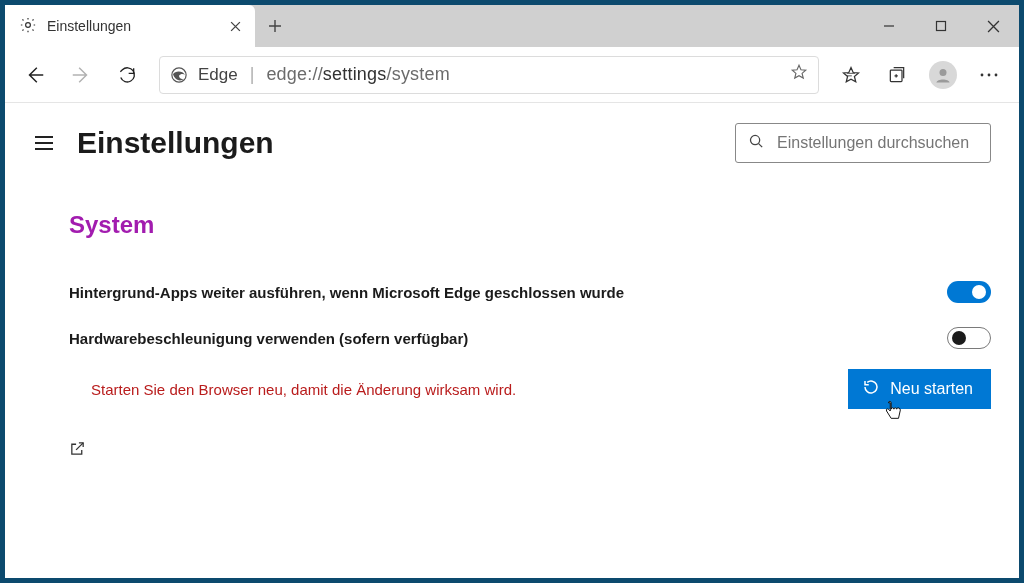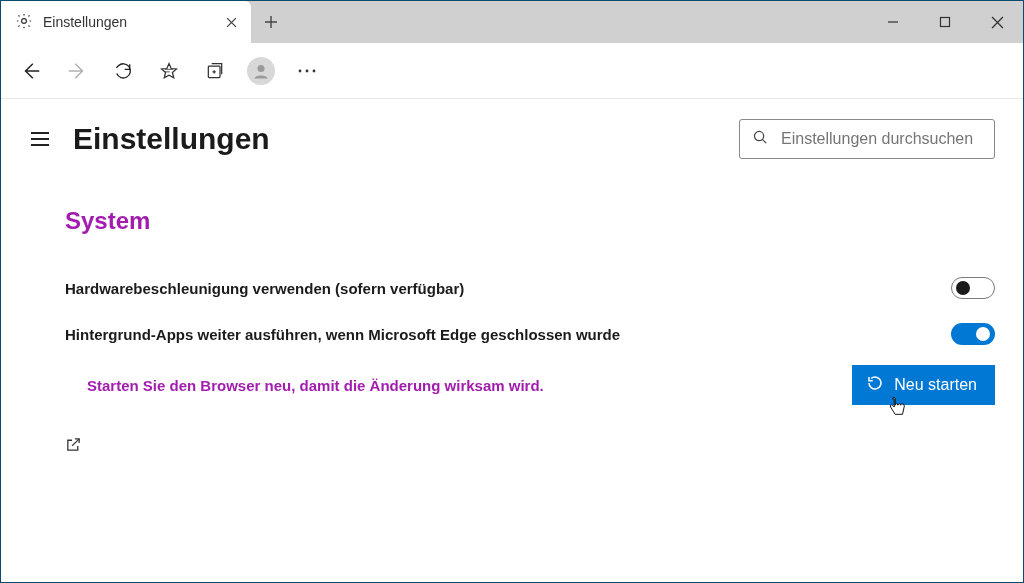--- a/index.html
+++ b/index.html
@@ -8,21 +8,21 @@
   background: #fff;
   width: 1024px;
   height: 583px;
   overflow: hidden;
   font-size: 14px;
   color: #1b1b1b;
 }
 .window {
   width: 100%; height: 100%;
   display: flex; flex-direction: column;
-  border: 1px solid #0c4a6e;
+  border: 5px solid #0c4a6e;
 }
 .titlebar {
   display: flex; align-items: flex-start;
   background: #d0d0d0;
   height: 42px;
   position: relative;
 }
 .tab {
   background: #fff;
   display: flex; align-items: center;
@@ -142,21 +142,21 @@
 }
 .setting-row {
   display: flex; align-items: center;
   min-height: 46px;
   padding: 4px 0;
 }
 .setting-label {
   flex: 1; font-size: 15px; font-weight: 600; color: #1b1b1b;
 }
 .setting-sublabel {
-  font-size: 15px; font-weight: 700; color: #a21caf;
+  font-size: 15px; font-weight: 400; color: #b91c1c;
   padding-left: 22px;
   flex: 1;
 }
 .toggle {
   width: 44px; height: 22px; border-radius: 12px;
   position: relative; cursor: pointer;
   border: 1px solid transparent;
 }
 .toggle .knob {
   position: absolute; width: 14px; height: 14px; border-radius: 50%;
@@ -237,20 +237,36 @@
     <div class="navbtn" data-disabled="true">
       <svg width="22" height="22" viewBox="0 0 24 24" fill="none" stroke="#222" stroke-width="1.6">
           <path d="M10 4l8 8-8 8M18 12H3"></path>
         </svg>
     </div>
     <div class="navbtn">
       <svg width="20" height="20" viewBox="0 0 24 24" fill="none" stroke="#222" stroke-width="1.6">
           <path d="M20 4v6h-6"></path>
           <path d="M4.5 15a8.5 8.5 0 1 0 2-9.3L4 8"></path>
         </svg>
+    </div>
+    <div class="addressbox">
+      <span class="edge-label">
+        <svg width="18" height="18" viewBox="0 0 24 24" fill="#555">
+            <circle cx="12" cy="12" r="9.5" fill="none" stroke="#555" stroke-width="1.6"></circle>
+            <path d="M4 11c3-5 13-5 16 1-2-2-6-2-8 1 0 3 3 5 6 4-3 4-11 3-14-6z" fill="#555"></path>
+          </svg>
+        <span>Edge</span>
+      </span>
+      <span class="divider">|</span>
+      <span class="url"><span>edge://</span><span class="seg-host">settings</span><span>/system</span></span>
+      <span class="star">
+        <svg width="18" height="18" viewBox="0 0 24 24" fill="none" stroke="#666" stroke-width="1.5">
+            <path d="M12 3l2.6 6 6.4.5-4.9 4.3 1.6 6.3L12 17l-5.7 3.1 1.6-6.3L3 9.5l6.4-.5z"></path>
+          </svg>
+      </span>
     </div>
     <div class="tbicon">
       <svg width="20" height="20" viewBox="0 0 24 24" fill="none" stroke="#333" stroke-width="1.5">
           <path d="M12 3l2.6 6 6.4.5-4.9 4.3 1.6 6.3L12 17l-5.7 3.1 1.6-6.3L3 9.5l6.4-.5z"></path>
           <path d="M7 10h10M7 13h6" stroke-width="1"></path>
         </svg>
     </div>
     <div class="tbicon">
       <svg width="20" height="20" viewBox="0 0 24 24" fill="none" stroke="#333" stroke-width="1.5">
           <rect x="4" y="6" width="14" height="14" rx="1"></rect>
@@ -291,29 +307,29 @@
             </svg>
         </span>
         <input type="text" placeholder="Einstellungen durchsuchen" style="">
       </div>
     </div>
 
     <div class="settings-body">
       <div class="section-title">System</div>
 
       <div class="setting-row">
+        <div class="setting-label">Hintergrund-Apps weiter ausführen, wenn Microsoft Edge geschlossen wurde</div>
+        <div class="toggle on">
+            <div class="knob"></div>
+          </div>
+      </div>
+
+      <div class="setting-row">
         <div class="setting-label">Hardwarebeschleunigung verwenden (sofern verfügbar)</div>
         <div class="toggle off">
-            <div class="knob"></div>
-          </div>
-      </div>
-
-      <div class="setting-row">
-        <div class="setting-label">Hintergrund-Apps weiter ausführen, wenn Microsoft Edge geschlossen wurde</div>
-        <div class="toggle on">
             <div class="knob"></div>
           </div>
       </div>
 
       <div class="setting-row restart-row">
         <div class="setting-sublabel">Starten Sie den Browser neu, damit die Änderung wirksam wird.</div>
         <button class="restart-btn">
           <span>
             <svg width="18" height="18" viewBox="0 0 24 24" fill="none" stroke="#fff" stroke-width="2">
                 <path d="M4 12a8 8 0 1 0 3-6.2"></path>

